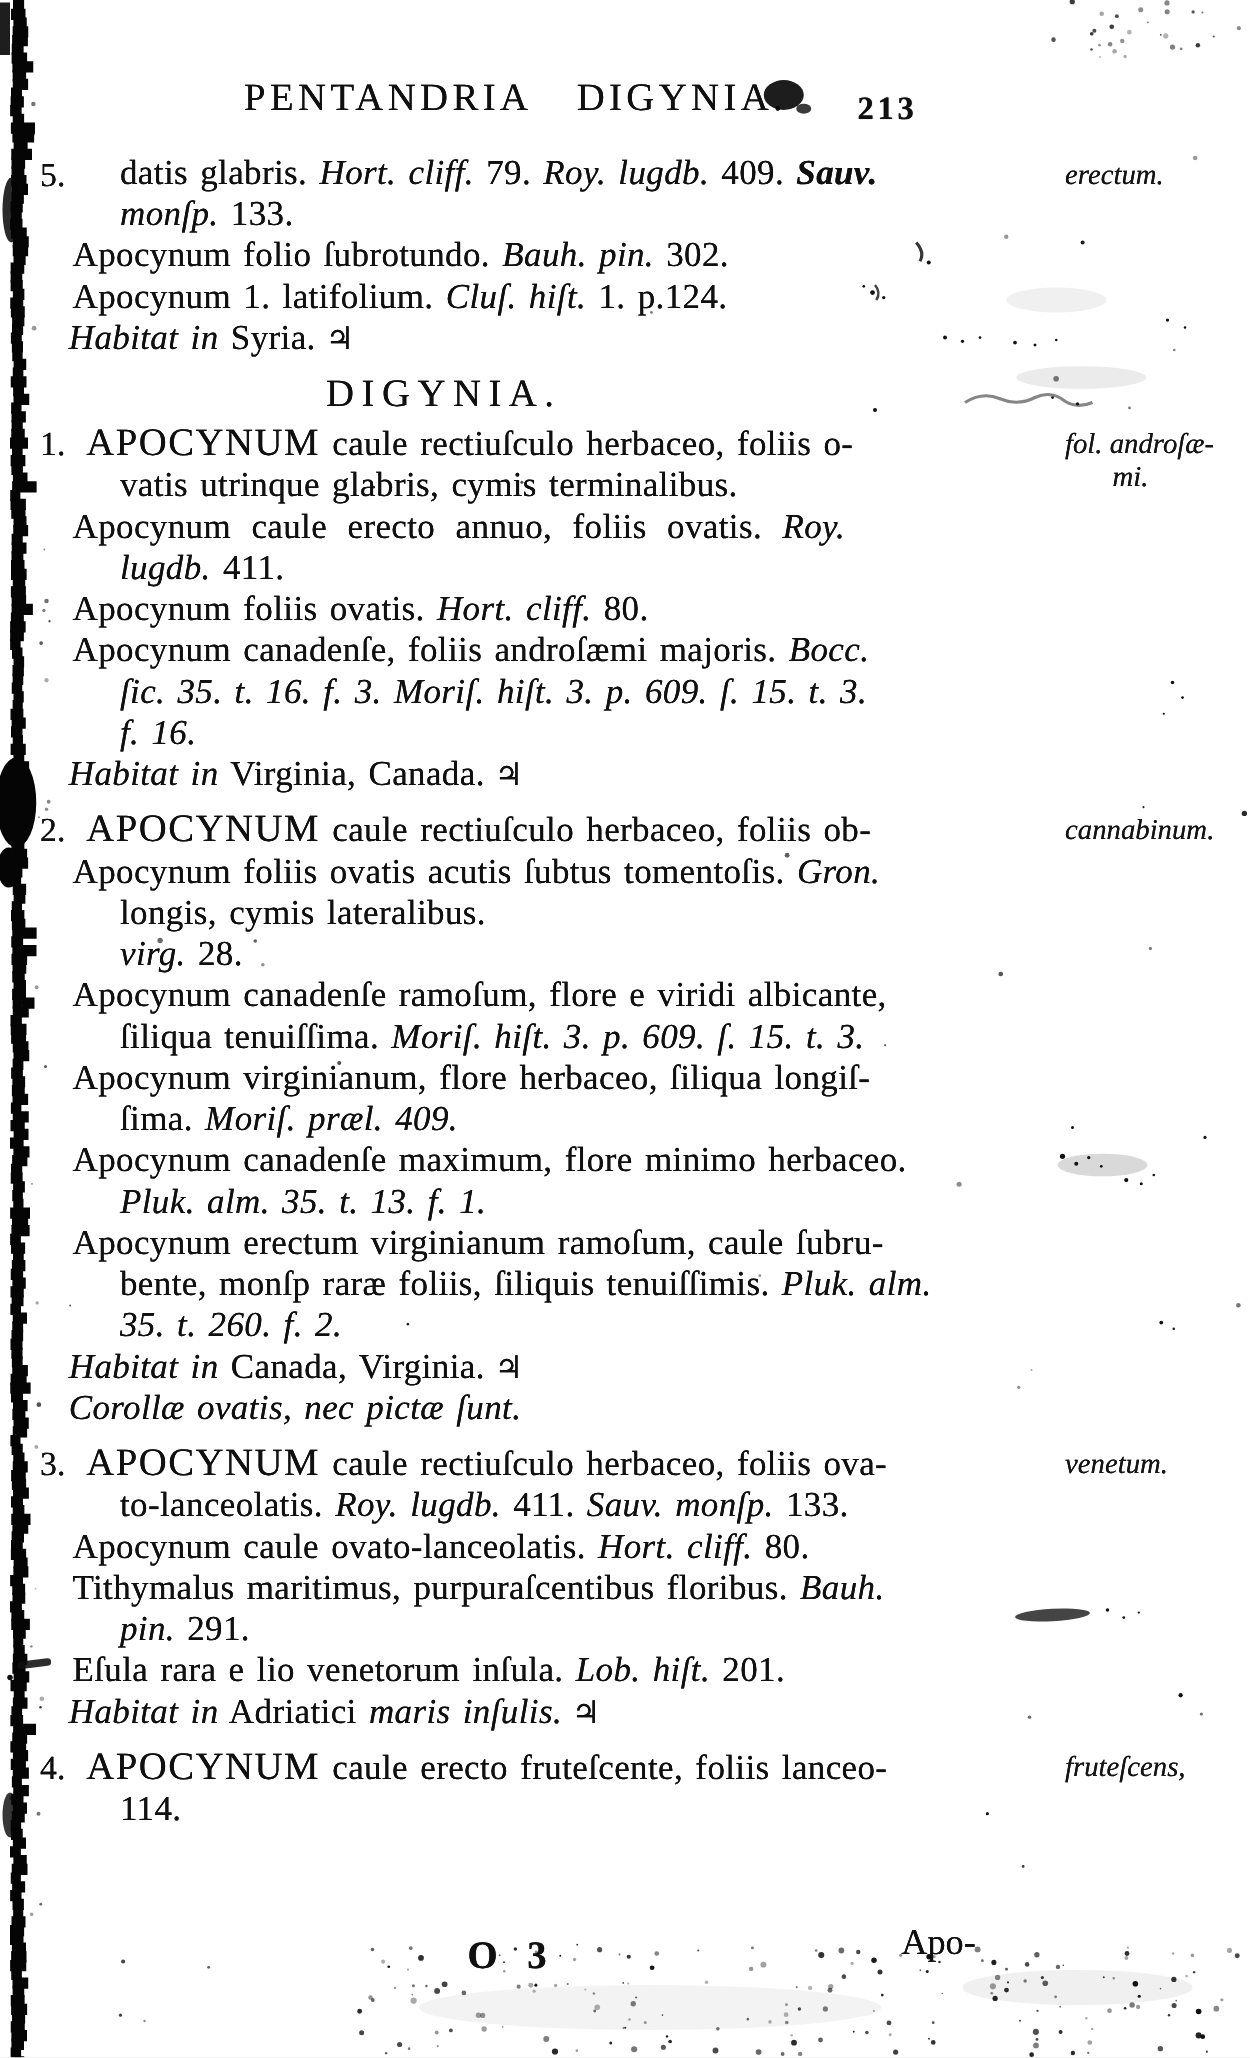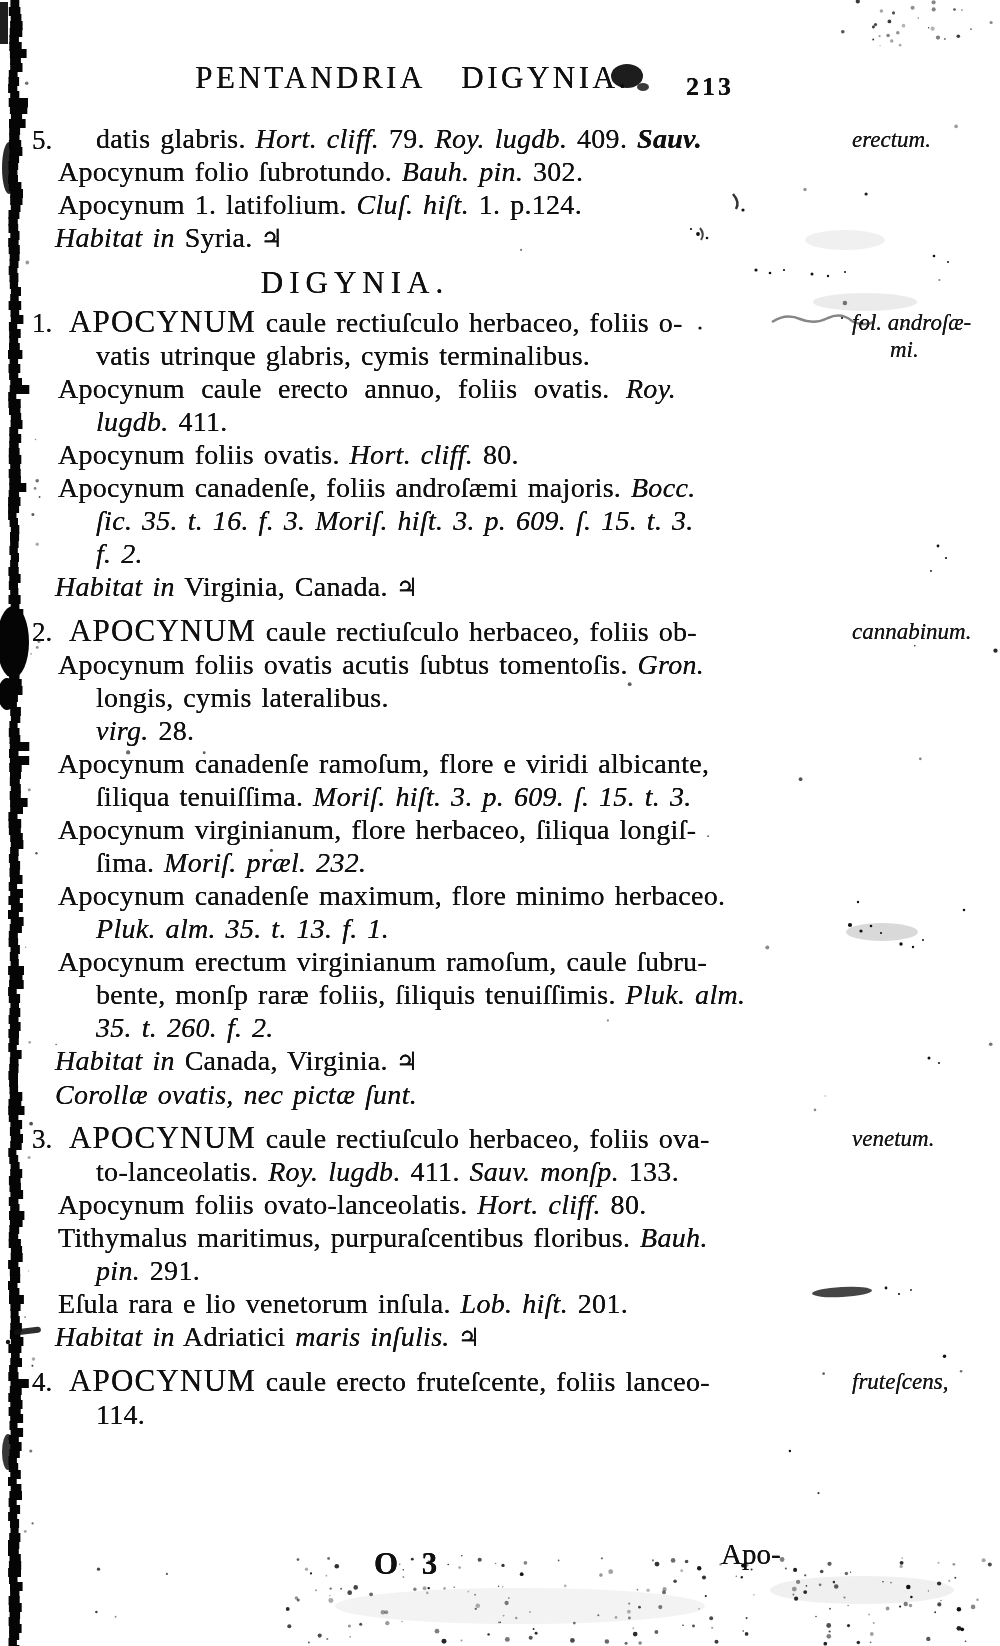--- a/index.html
+++ b/index.html
@@ -59,70 +59,71 @@
 
   <div class="hdr">
     <div class="title">PENTANDRIA DIGYNIA.</div>
     <div class="pagenum">213</div>
   </div>
 
   <main class="content" id="text-block">
       <div class="entry">
         <span class="num">5.</span>
         <div class="line cont"><span>datis glabris. </span><span class="i">Hort. cliff.</span><span> 79. </span><span class="i">Roy. lugdb.</span><span> 409. </span><span class="bi">Sauv.</span></div>
+        <div class="line cont"><span class="i">monſp.</span><span> 133.</span></div>
         <div class="line syn"><span>Apocynum folio ſubrotundo. </span><span class="i">Bauh. pin.</span><span> 302.</span></div>
         <div class="line syn"><span>Apocynum 1. latifolium. </span><span class="i">Cluſ. hiſt.</span><span> 1. p.124.</span></div>
         <div class="line hab"><span class="i">Habitat in</span><span> Syria.</span><span class="sym">♃</span></div>
         <div class="mnote">
           <div>erectum.</div>
         </div>
       </div>
       <div class="genus-heading">DIGYNIA.</div>
       <div class="entry">
         <span class="num">1.</span>
         <div class="line first"><span class="g">APOCYNUM</span><span> caule rectiuſculo herbaceo, foliis o-</span></div>
         <div class="line cont"><span>vatis utrinque glabris, cymis terminalibus.</span></div>
         <div class="line syn" style="word-spacing: 9px;"><span>Apocynum caule erecto annuo, foliis ovatis. </span><span class="i">Roy.</span></div>
         <div class="line cont"><span class="i">lugdb.</span><span> 411.</span></div>
         <div class="line syn"><span>Apocynum foliis ovatis. </span><span class="i">Hort. cliff.</span><span> 80.</span></div>
         <div class="line syn"><span>Apocynum canadenſe, foliis androſæmi majoris. </span><span class="i">Bocc.</span></div>
         <div class="line cont"><span class="i">ſic. 35. t. 16. f. 3. Moriſ. hiſt. 3. p. 609. ſ. 15. t. 3.</span></div>
-        <div class="line cont"><span class="i">f. 2.</span></div>
+        <div class="line cont"><span class="i">f. 16.</span></div>
         <div class="line hab"><span class="i">Habitat in</span><span> Virginia, Canada.</span><span class="sym">♃</span></div>
         <div class="mnote">
           <div>fol. androſæ-</div>
           <div>mi.</div>
         </div>
       </div>
       <div class="entry">
         <span class="num">2.</span>
         <div class="line first"><span class="g">APOCYNUM</span><span> caule rectiuſculo herbaceo, foliis ob-</span></div>
         <div class="line syn"><span>Apocynum foliis ovatis acutis ſubtus tomentoſis. </span><span class="i">Gron.</span></div>
         <div class="line cont"><span>longis, cymis lateralibus.</span></div>
         <div class="line cont"><span class="i">virg.</span><span> 28.</span></div>
         <div class="line syn"><span>Apocynum canadenſe ramoſum, flore e viridi albicante,</span></div>
         <div class="line cont"><span>ſiliqua tenuiſſima. </span><span class="i">Moriſ. hiſt. 3. p. 609. ſ. 15. t. 3.</span></div>
         <div class="line syn"><span>Apocynum virginianum, flore herbaceo, ſiliqua longiſ-</span></div>
-        <div class="line cont"><span>ſima. </span><span class="i">Moriſ. præl. 232.</span></div>
+        <div class="line cont"><span>ſima. </span><span class="i">Moriſ. præl. 409.</span></div>
         <div class="line syn"><span>Apocynum canadenſe maximum, flore minimo herbaceo.</span></div>
         <div class="line cont"><span class="i">Pluk. alm. 35. t. 13. f. 1.</span></div>
         <div class="line syn"><span>Apocynum erectum virginianum ramoſum, caule ſubru-</span></div>
         <div class="line cont"><span>bente, monſp raræ foliis, ſiliquis tenuiſſimis. </span><span class="i">Pluk. alm.</span></div>
         <div class="line cont"><span class="i">35. t. 260. f. 2.</span></div>
         <div class="line hab"><span class="i">Habitat in</span><span> Canada, Virginia.</span><span class="sym">♃</span></div>
         <div class="line note"><span class="i">Corollæ ovatis, nec pictæ ſunt.</span></div>
         <div class="mnote">
           <div>cannabinum.</div>
         </div>
       </div>
       <div class="entry">
         <span class="num">3.</span>
         <div class="line first"><span class="g">APOCYNUM</span><span> caule rectiuſculo herbaceo, foliis ova-</span></div>
         <div class="line cont"><span>to-lanceolatis. </span><span class="i">Roy. lugdb.</span><span> 411. </span><span class="i">Sauv. monſp.</span><span> 133.</span></div>
-        <div class="line syn"><span>Apocynum foliis ovato-lanceolatis. </span><span class="i">Hort. cliff.</span><span> 80.</span></div>
+        <div class="line syn"><span>Apocynum caule ovato-lanceolatis. </span><span class="i">Hort. cliff.</span><span> 80.</span></div>
         <div class="line syn"><span>Tithymalus maritimus, purpuraſcentibus floribus. </span><span class="i">Bauh.</span></div>
         <div class="line cont"><span class="i">pin.</span><span> 291.</span></div>
         <div class="line syn"><span>Eſula rara e lio venetorum inſula. </span><span class="i">Lob. hiſt.</span><span> 201.</span></div>
         <div class="line hab"><span class="i">Habitat in</span><span> Adriatici </span><span class="i">maris inſulis.</span><span class="sym">♃</span></div>
         <div class="mnote">
           <div>venetum.</div>
         </div>
       </div>
       <div class="entry">
         <span class="num">4.</span>

